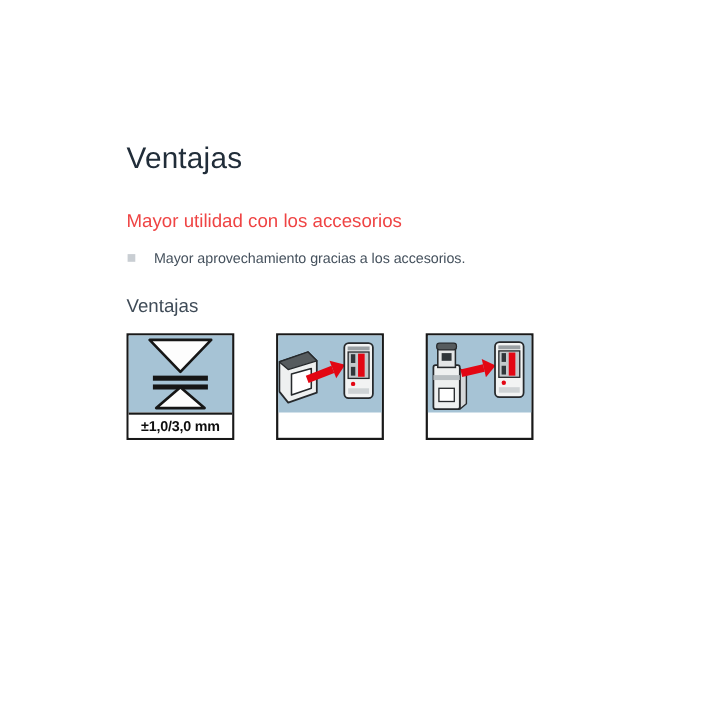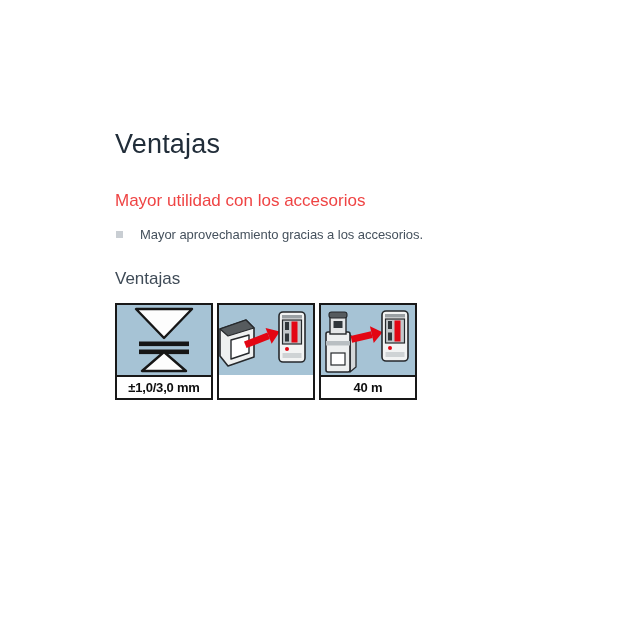--- a/index.html
+++ b/index.html
@@ -23,21 +23,21 @@
     font-size:13px;line-height:18px;color:#45515d;letter-spacing:-0.05px;
   }
   .bullet-square{
     position:absolute;left:1px;top:5px;width:7px;height:7px;
     background:#c9ced3;
   }
   .functions-heading{
     margin:24px 0 0 0;font-size:17px;line-height:22px;font-weight:400;
     color:#3f4b57;
   }
-  .tiles{display:flex;gap:4px;margin-top:13px;}
+  .tiles{display:flex;gap:4px;margin-top:13px;justify-content:space-between;}
   .tile{margin:0;border:2.5px solid #181818;background:#ffffff;width:94px;}
   .tile .pict{width:94px;height:70px;background:#a6c3d5;display:block;}
   .tile figcaption{
     border-top:2.5px solid #181818;background:#ffffff;height:21px;
     line-height:21px;text-align:center;font-size:13px;font-weight:700;
     color:#0e0e0e;letter-spacing:-0.2px;white-space:nowrap;
   }
   svg{display:block;}
 </style>
 </head>
@@ -119,18 +119,17 @@
             <rect x="61" y="6" width="26" height="50" rx="4" fill="#f2f3f3" stroke="#26292c" stroke-width="1.6"></rect>
             <rect x="64" y="9" width="20" height="3.5" fill="#9aa0a4"></rect>
             <rect x="64.5" y="14" width="19" height="24" fill="#c3c8cb" stroke="#26292c" stroke-width="1.2"></rect>
             <rect x="73.5" y="15.5" width="6" height="21" fill="#e30613"></rect>
             <rect x="67" y="16" width="4" height="8" fill="#30363a"></rect>
             <rect x="67" y="27.5" width="4" height="8" fill="#30363a"></rect>
             <circle cx="69" cy="43" r="2" fill="#e30613"></circle>
             <rect x="64.5" y="47" width="19" height="5" fill="#cfd3d5"></rect>
           </svg>
         </div>
-        <figcaption>40 m</figcaption>
       </figure>
 
     </div>
   </section>
 </div>
 
 </body></html>

